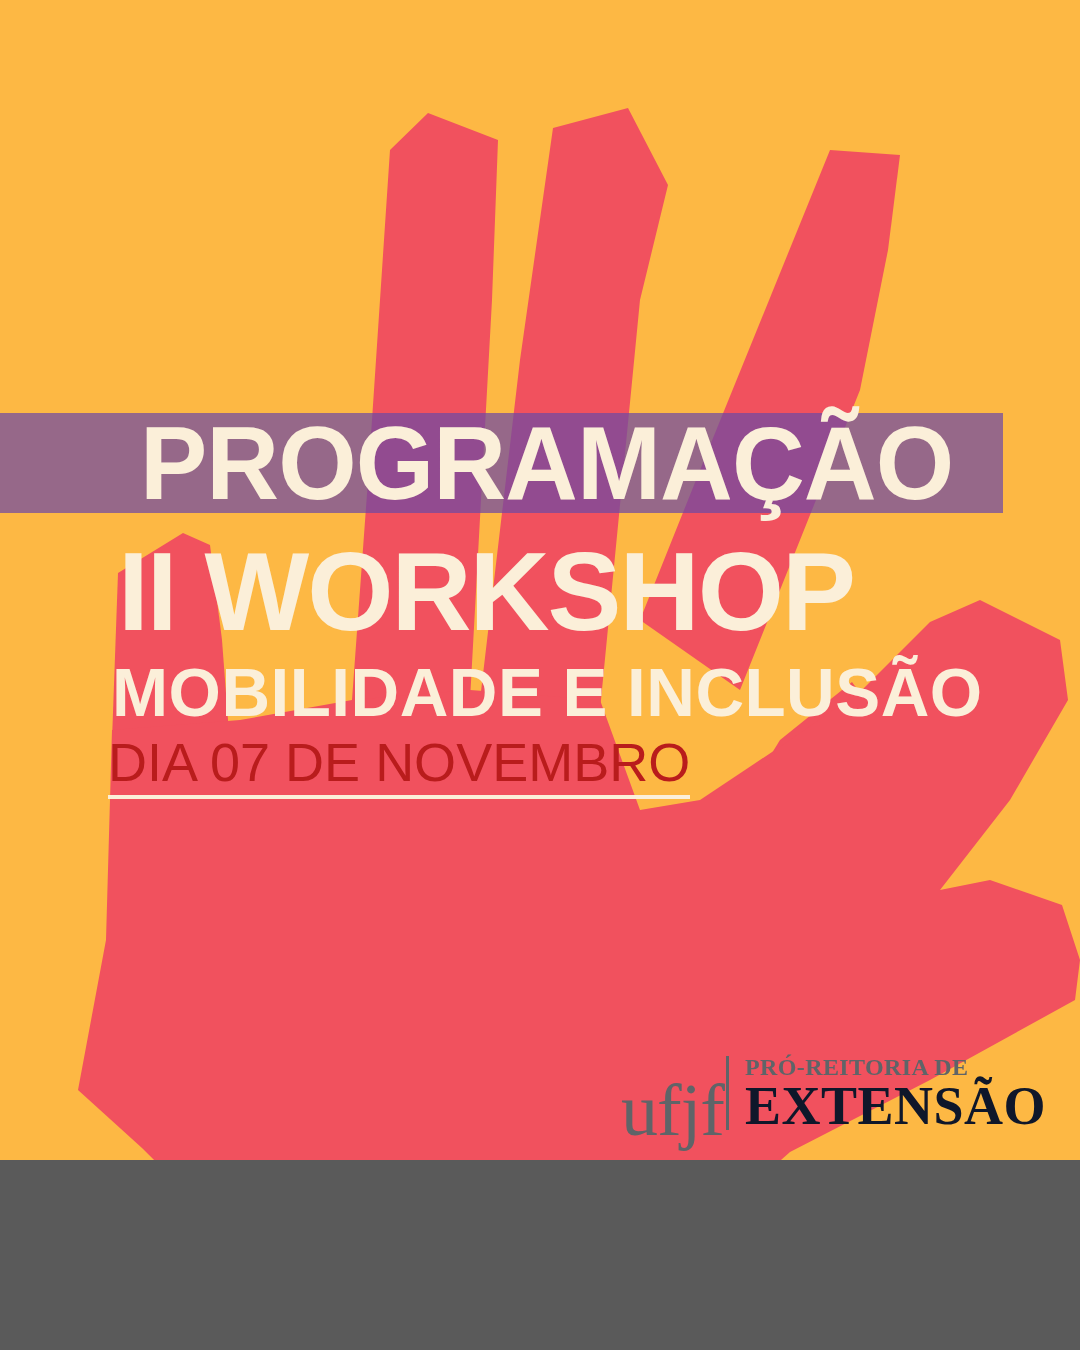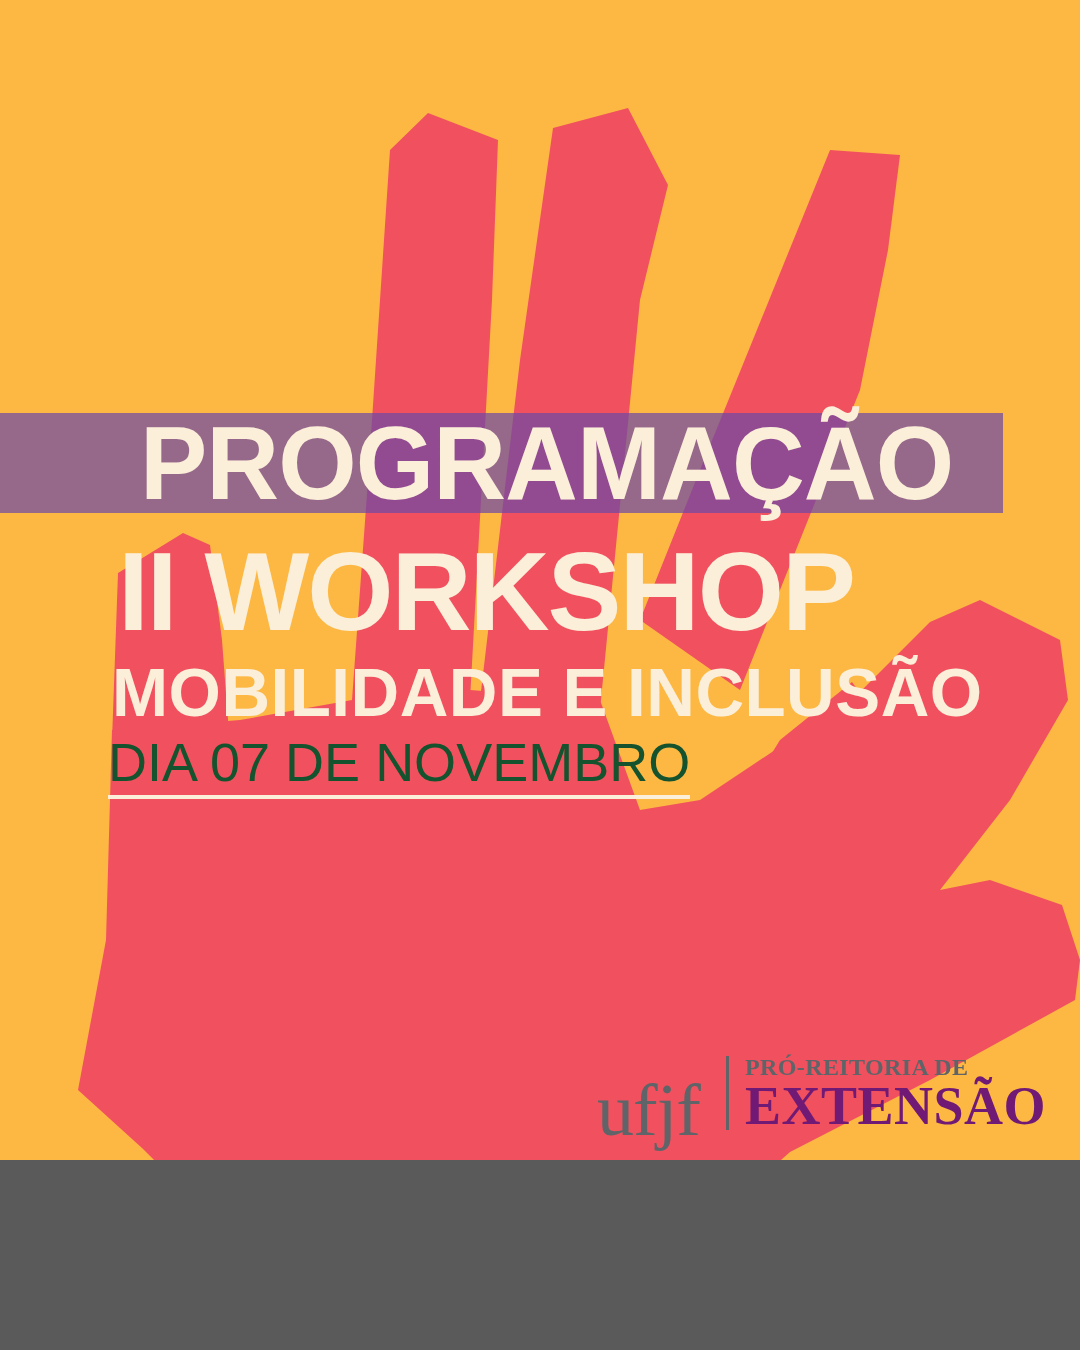--- a/index.html
+++ b/index.html
@@ -94,21 +94,21 @@
 
   .title-date{
     position:absolute;
     left:108px;
     top:733px;
     margin:0;
     font-size:54px;
     line-height:58px;
     letter-spacing:0px;
     font-weight:400;
-    color:#14532d;
+    color:#b91c1c;
     font-family:"Liberation Sans Narrow","Liberation Sans", sans-serif;
     white-space:nowrap;
   }
   .title-date .u{
     display:inline-block;
     border-bottom:4px solid #FBEFD9;
     padding-bottom:4px;
   }
 
   
@@ -120,21 +120,21 @@
     align-items:flex-end;
     color:#5F6468;
   }
   .logo-ufjf{
     font-family:"Liberation Serif", serif;
     font-size:74px;
     line-height:0.78;
     letter-spacing:-1px;
     font-weight:400;
     color:#5F6468;
-    padding-right:26px;
+    padding-right:2px;
     position:relative;
     top:6px;
   }
   .logo-divider{
     width:3px;
     height:74px;
     background:#5F6468;
     margin:0 16px 4px 0;
   }
   .logo-right{
@@ -151,21 +151,21 @@
     line-height:1;
     color:#5F6468;
     margin-bottom:3px;
   }
   .logo-ext{
     font-family:"Liberation Serif", serif;
     font-weight:700;
     font-size:54px;
     letter-spacing:0.5px;
     line-height:0.92;
-    color:#701a75;
+    color:#0f172a;
   }
 </style>
 </head>
 <body>
 
 <div class="poster">
 
   <div class="hand-layer">
     <svg viewBox="0 0 1080 1350" xmlns="http://www.w3.org/2000/svg" aria-hidden="true">
       <g fill="#F1515E">

